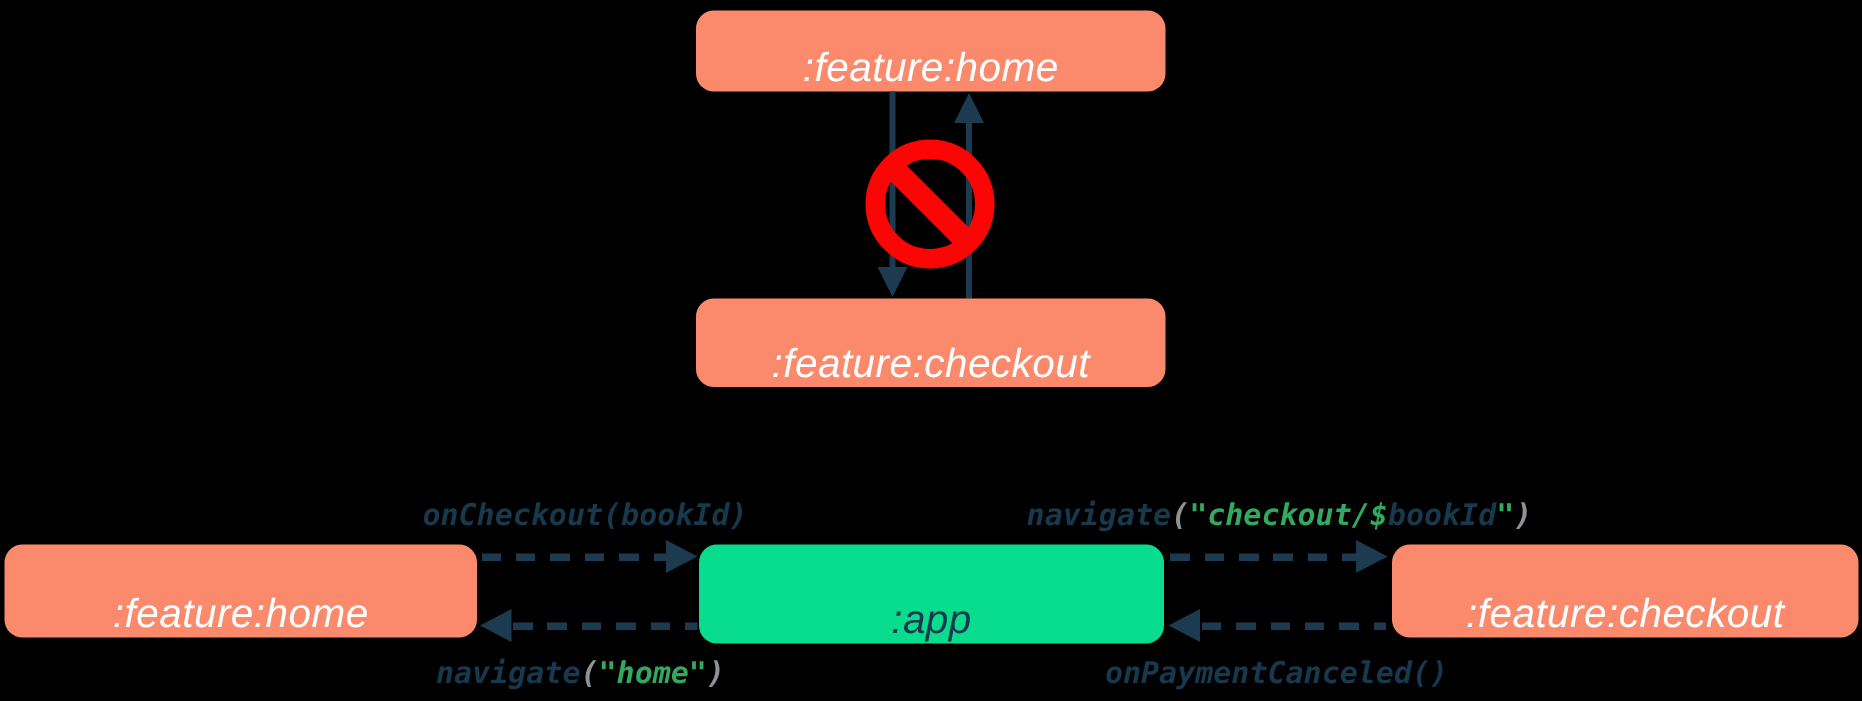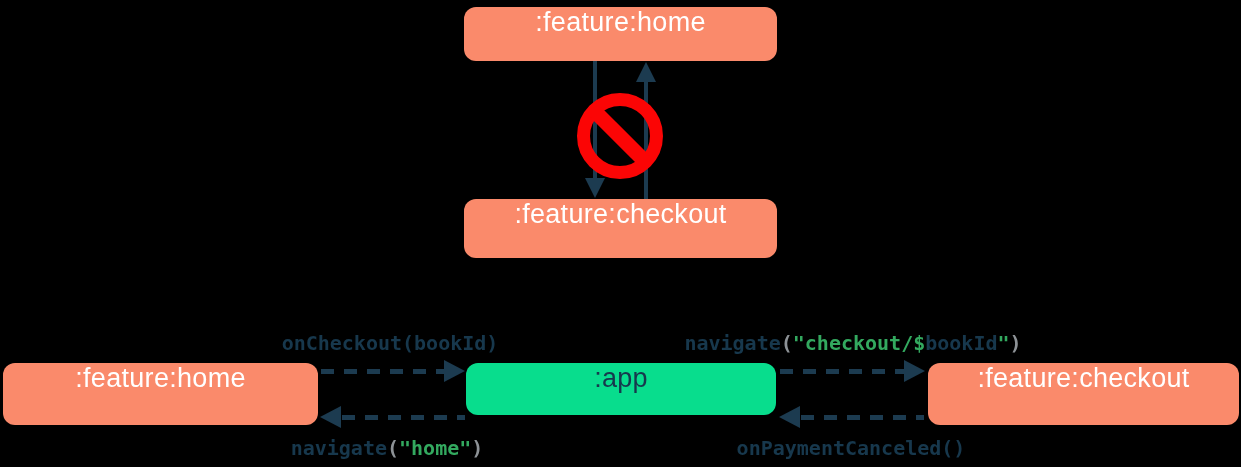--- a/index.html
+++ b/index.html
@@ -13,22 +13,22 @@
     --red:#fb0505;
     --boxtext:#ffffff;
   }
   html,body{margin:0;padding:0;background:var(--bg);}
   .canvas{
     position:relative;width:1241px;height:467px;background:var(--bg);
     font-family:"Liberation Sans",sans-serif;overflow:hidden;
   }
   
   .box{
-    position:absolute;display:flex;align-items:flex-start;justify-content:center;
-    border-radius:12px;font-size:27px;letter-spacing:.3px;
+    position:absolute;display:flex;align-items:flex-end;justify-content:center;
+    border-radius:12px;font-size:27px;letter-spacing:.3px;font-style:italic;
   }
   .box.orange{background:var(--orange);color:var(--boxtext);}
   .box.green{background:var(--green);color:var(--codenavy);}
   
   .vline{position:absolute;width:4px;background:var(--navy);}
   .head-up{position:absolute;width:0;height:0;
     border-left:10px solid transparent;border-right:10px solid transparent;
     border-bottom:20px solid var(--navy);}
   .head-down{position:absolute;width:0;height:0;
     border-left:10px solid transparent;border-right:10px solid transparent;
@@ -44,21 +44,21 @@
     border-right:21px solid var(--navy);}
   
   .no-entry{position:absolute;left:577px;top:93px;width:60px;height:60px;
     border:13px solid var(--red);border-radius:50%;z-index:3;}
   .no-entry::before{content:"";position:absolute;left:-4px;top:50%;
     margin-top:-7.5px;width:68px;height:15px;background:var(--red);
     transform:rotate(45deg);}
   
   .code-label{
     position:absolute;font-family:"DejaVu Sans Mono",monospace;font-size:20px;
-    white-space:nowrap;transform:translateX(-50%);
+    white-space:nowrap;transform:translateX(-50%);font-style:italic;
   }
   .seg-plain{color:var(--codenavy);font-weight:600;}
   .seg-bold{color:var(--codenavy);font-weight:800;}
   .seg-punct{color:var(--punct);font-weight:600;}
   .seg-str{color:var(--str);font-weight:800;}
 </style>
 </head>
 <body>
 
 <div class="canvas">
@@ -80,21 +80,21 @@
       <span>:feature:checkout</span>
     </div>
   </div>
 
   <div>
 
     <div class="box orange" style="left:3px;top:363px;width:315px;height:62px;">
       <span>:feature:home</span>
     </div>
 
-    <div class="box green" style="left:466px;top:363px;width:310px;height:52px;">
+    <div class="box green" style="left:466px;top:363px;width:310px;height:66px;">
       <span>:app</span>
     </div>
 
     <div class="box orange" style="left:928px;top:363px;width:311px;height:62px;">
       <span>:feature:checkout</span>
     </div>
 
     <div class="hdash" style="left:321px;top:369px;width:124px;"></div>
     <div class="head-right" style="left:444px;top:360px;"></div>
 

